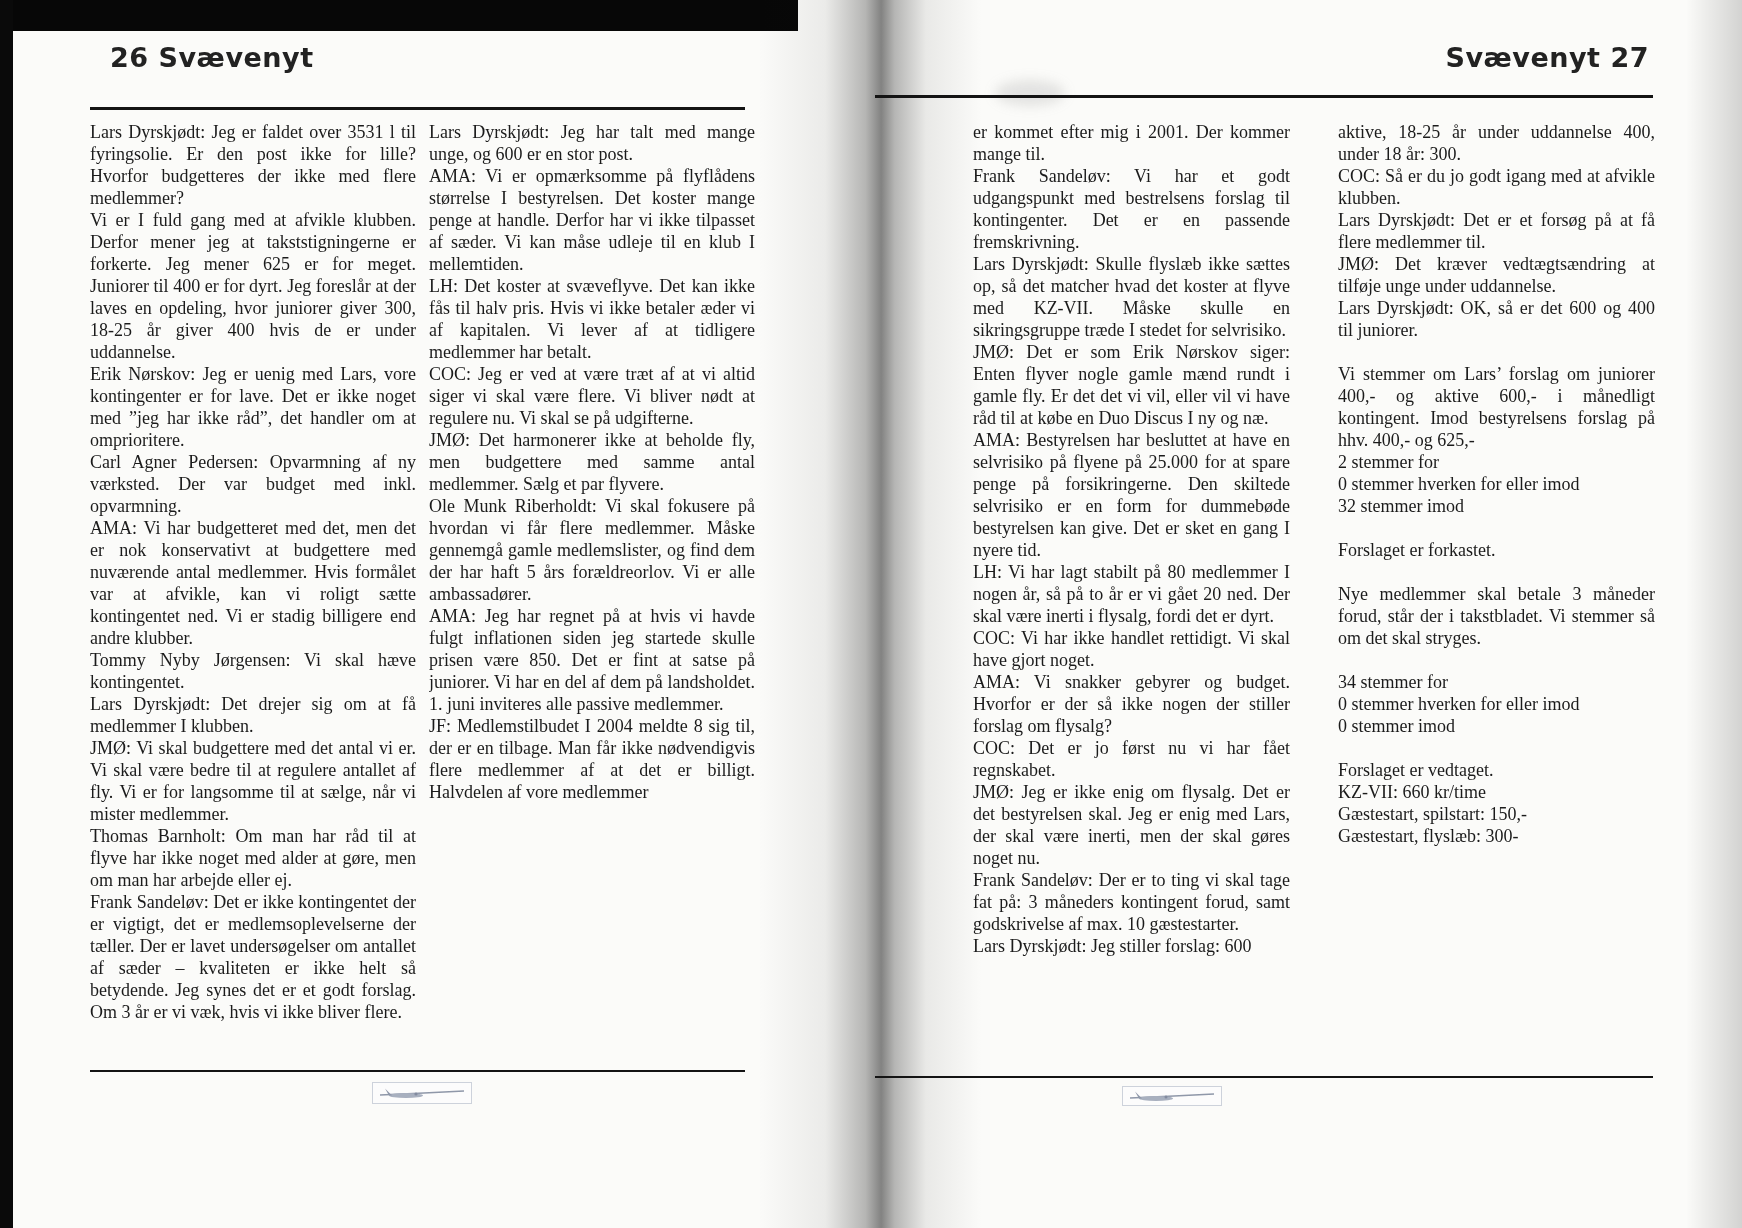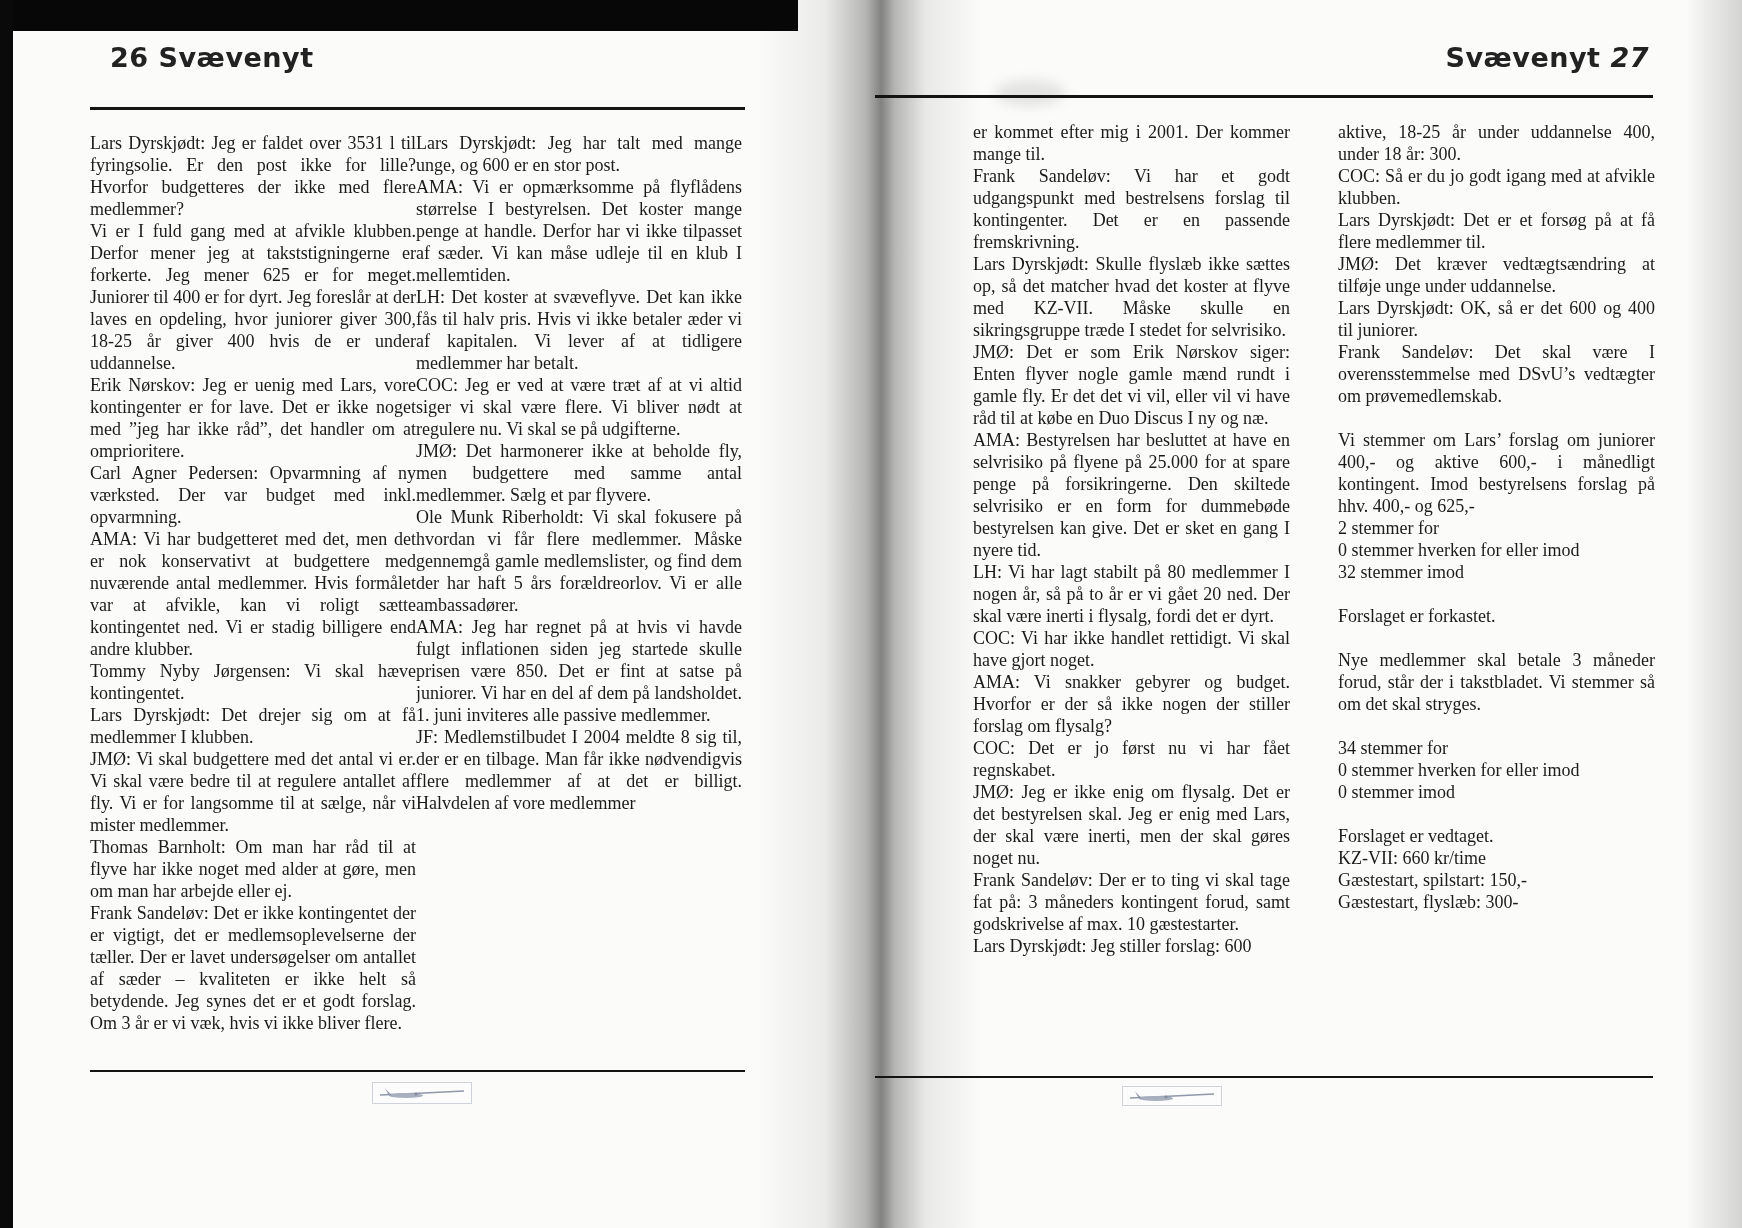--- a/index.html
+++ b/index.html
@@ -22,30 +22,30 @@
 
   .page{position:absolute;top:0;height:1228px;}
   .page-left{left:88px;width:668px;}
   .page-right{left:875px;width:780px;}
 
   .pg-header{position:absolute;top:42px;font-family:"DejaVu Sans", sans-serif;
     font-weight:bold;font-size:27px;letter-spacing:0.5px;color:#222;}
   .page-left .pg-header{left:22px;}
   .page-right .pg-header{right:6px;text-align:right;}
   .pg-header .num{margin:0 10px 0 0;}
-  .page-right .pg-header .num{margin:0 0 0 10px;font-style:italic;}
+  .page-right .pg-header .num{margin:0 0 0 10px;}
 
   .rule{position:absolute;background:#141414;height:3px;}
   .page-left  .rule-top{left:2px;top:107px;width:655px;}
   .page-left  .rule-bottom{left:2px;top:1070px;width:655px;height:2px;}
   .page-right .rule-top{left:0;top:95px;width:778px;}
   .page-right .rule-bottom{left:0;top:1076px;width:778px;height:2px;}
 
   .cols{position:absolute;display:flex;}
-  .page-left  .cols{left:2px;top:132px;}
+  .page-left  .cols{left:2px;top:121px;gap:13px;}
   .page-right .cols{left:98px;top:121px;gap:48px;}
   .col{width:326px;height:942px;overflow:hidden;}
   .page-right .col{width:317px;}
 
   .para{margin:0;font-size:18px;line-height:22px;text-align:justify;}
   .para.spacer{height:22px;}
 
   .glider{position:absolute;opacity:0.85;}
   .page-left  .glider{left:284px;top:1082px;}
   .page-right .glider{left:247px;top:1086px;}
@@ -119,21 +119,20 @@
           <p class="para">JMØ: Jeg er ikke enig om flysalg. Det er det bestyrelsen skal. Jeg er enig med Lars, der skal være inerti, men der skal gøres noget nu.</p>
           <p class="para">Frank Sandeløv: Der er to ting vi skal tage fat på: 3 måneders kontingent forud, samt godskrivelse af max. 10 gæstestarter.</p>
           <p class="para">Lars Dyrskjødt: Jeg stiller forslag: 600</p>
         </div>
       <div class="col">
           <p class="para">aktive, 18-25 år under uddannelse 400, under 18 år: 300.</p>
           <p class="para">COC: Så er du jo godt igang med at afvikle klubben.</p>
           <p class="para">Lars Dyrskjødt: Det er et forsøg på at få flere medlemmer til.</p>
           <p class="para">JMØ: Det kræver vedtægtsændring at tilføje unge under uddannelse.</p>
           <p class="para">Lars Dyrskjødt: OK, så er det 600 og 400 til juniorer.</p>
-          <p class="para">Frank Sandeløv: Det skal være I overensstemmelse med DSvU’s vedtægter om prøvemedlemskab.</p>
           <p class="para spacer"></p>
           <p class="para">Vi stemmer om Lars’ forslag om juniorer 400,- og aktive 600,- i månedligt kontingent. Imod bestyrelsens forslag på hhv. 400,- og 625,-</p>
           <p class="para">2 stemmer for</p>
           <p class="para">0 stemmer hverken for eller imod</p>
           <p class="para">32 stemmer imod</p>
           <p class="para spacer"></p>
           <p class="para">Forslaget er forkastet.</p>
           <p class="para spacer"></p>
           <p class="para">Nye medlemmer skal betale 3 måneder forud, står der i takstbladet. Vi stemmer så om det skal stryges.</p>
           <p class="para spacer"></p>

